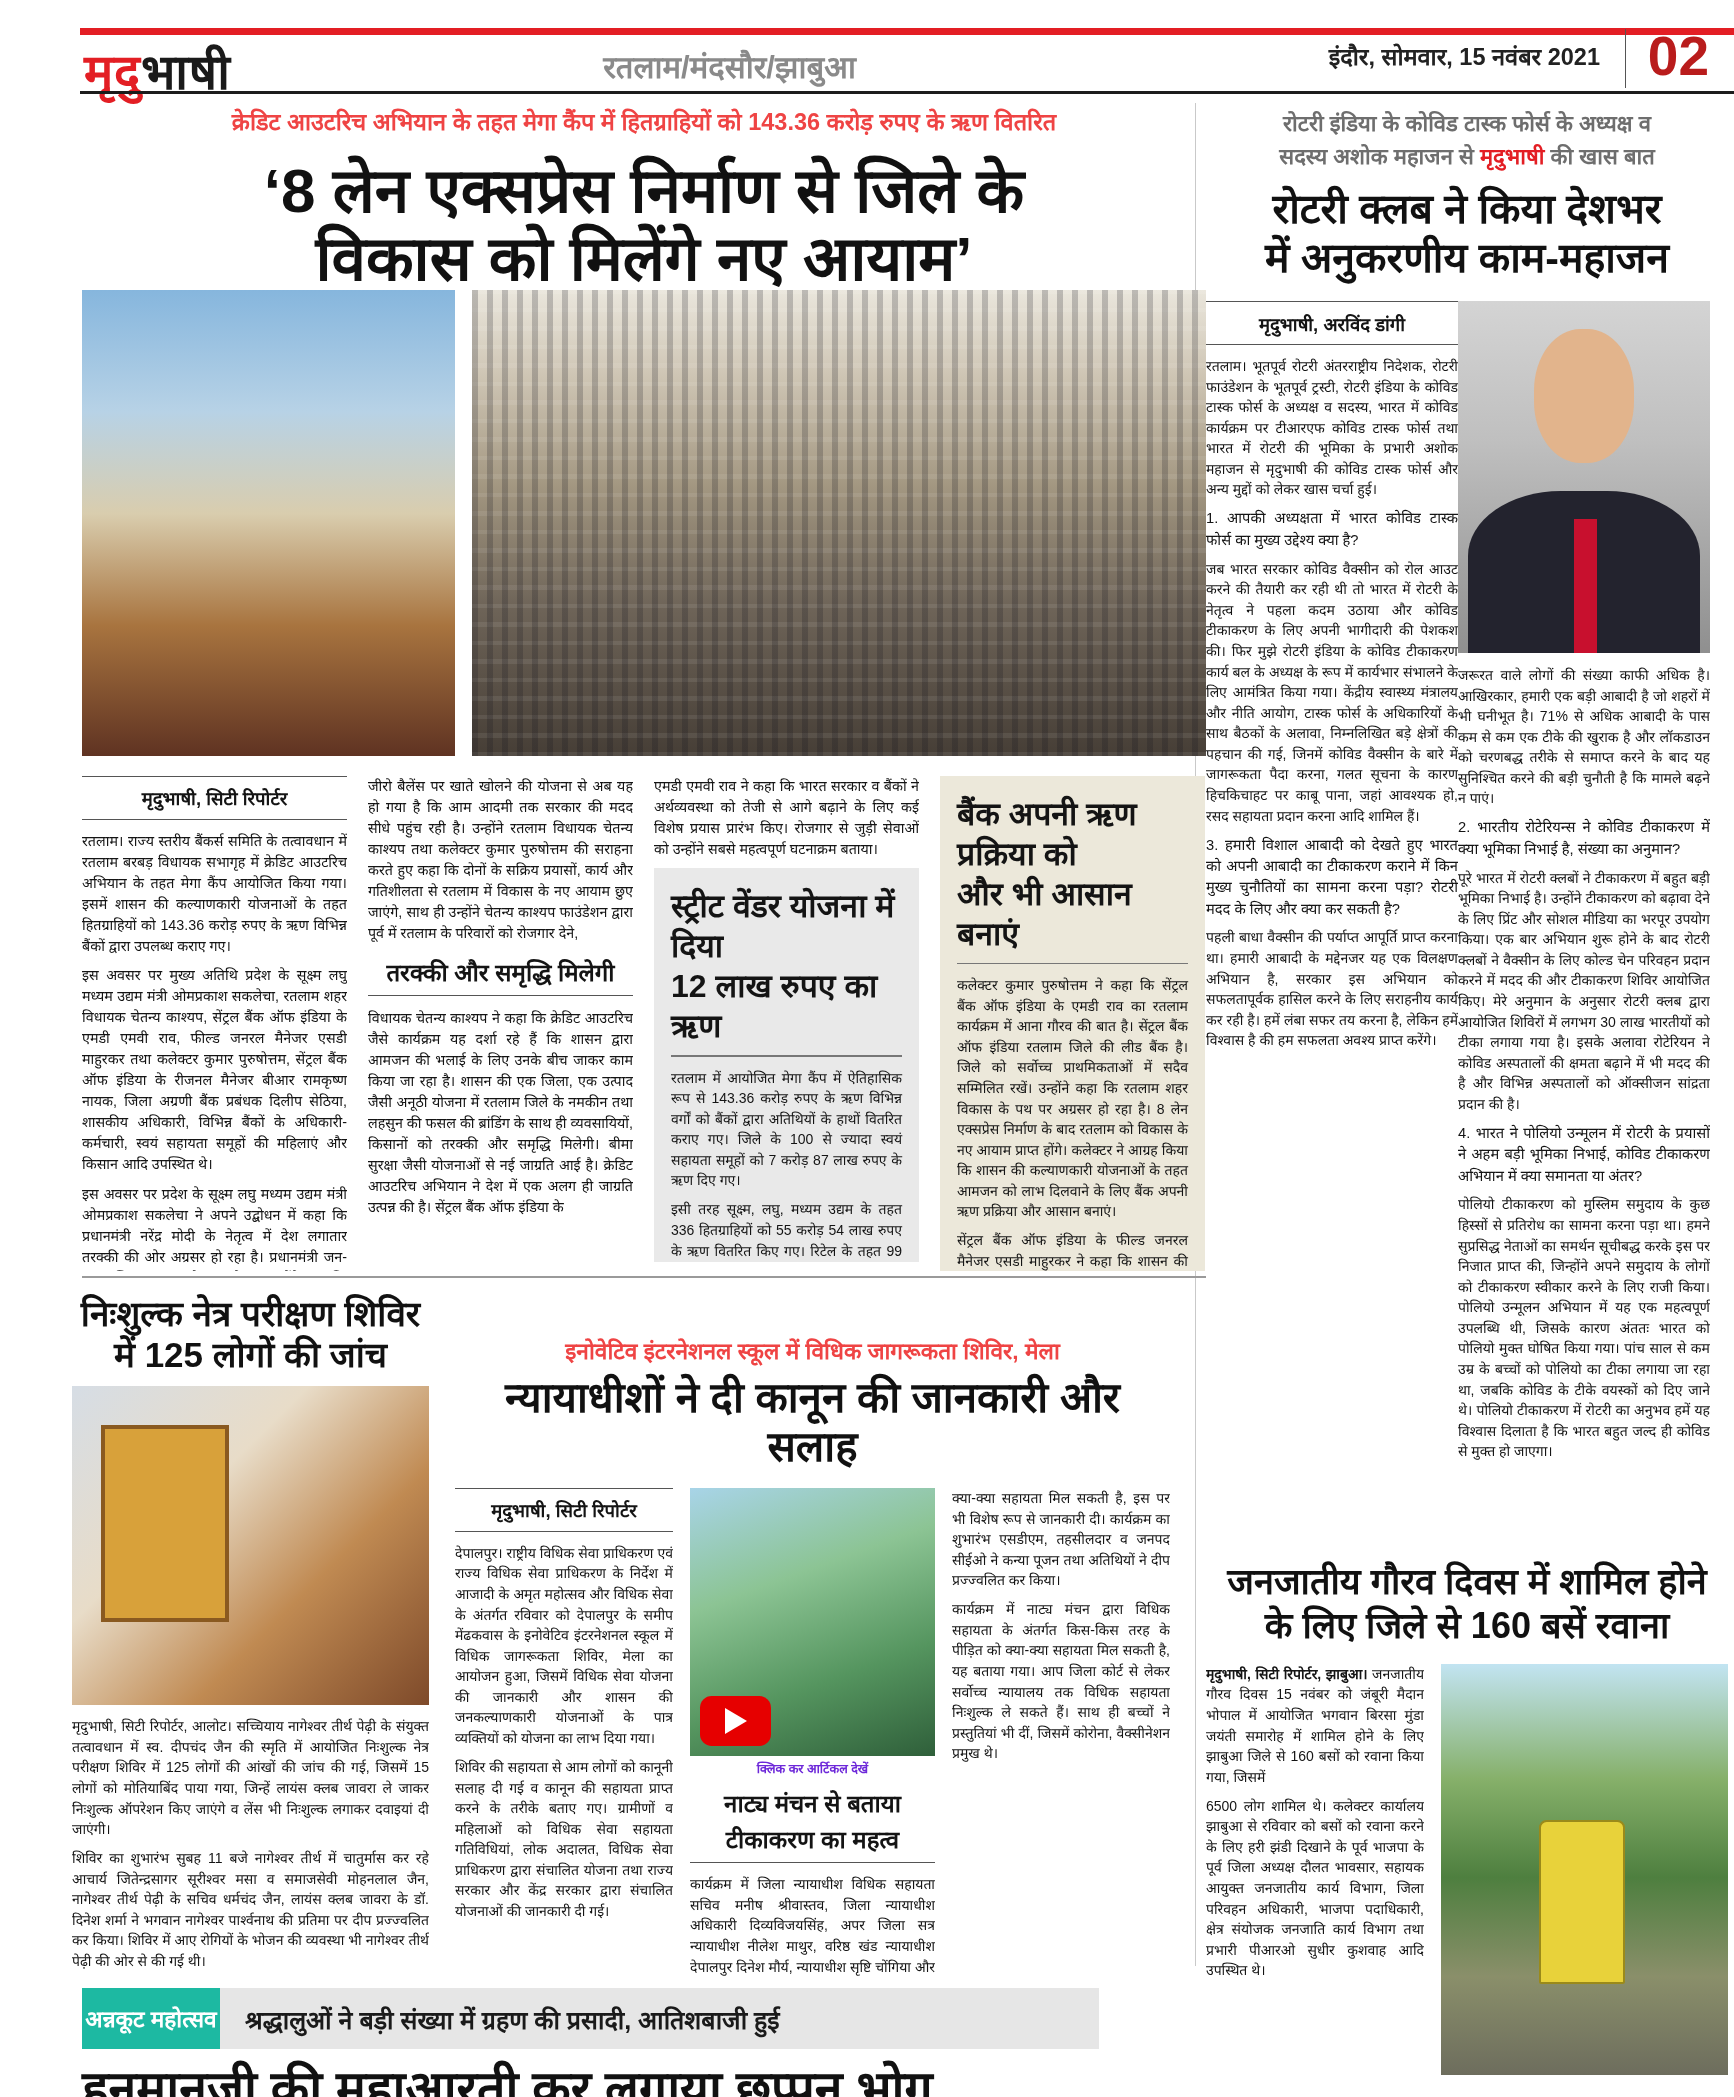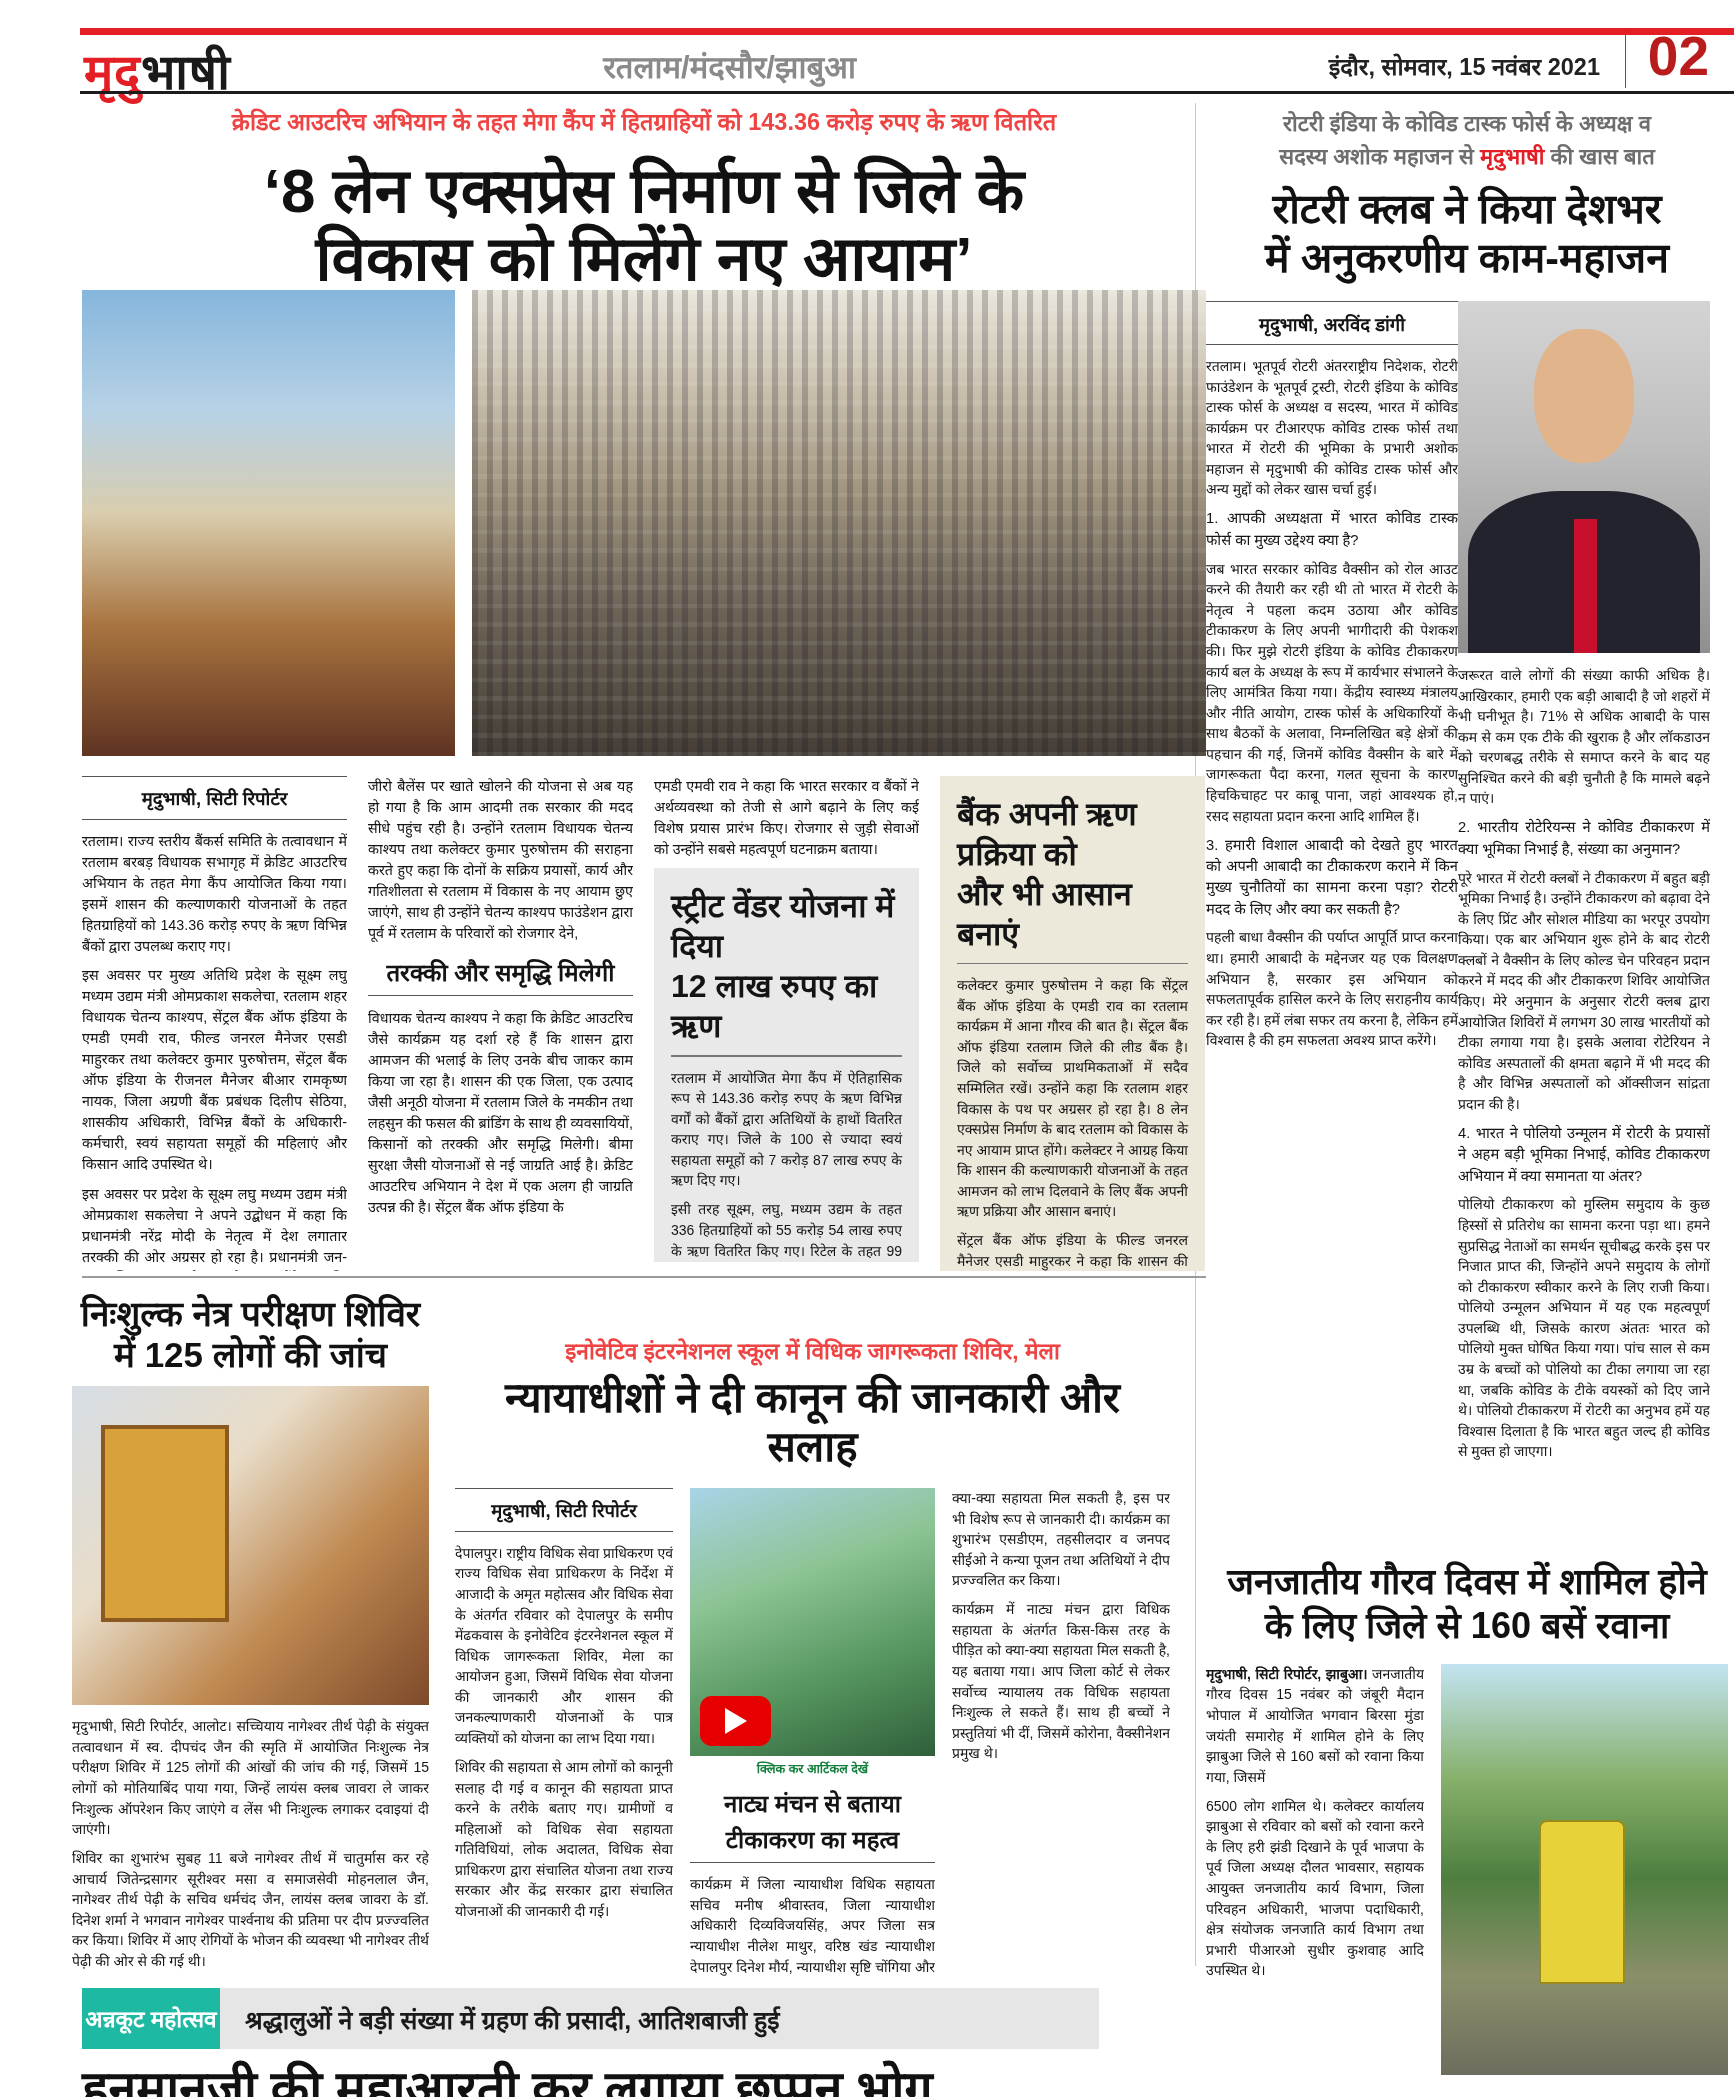--- a/index.html
+++ b/index.html
@@ -45,37 +45,37 @@
   .ph-portrait .suit{position:absolute;bottom:0;left:4%;width:92%;height:46%;background:#23232e;border-radius:40% 40% 0 0}
   .ph-portrait .tie{position:absolute;bottom:0;left:46%;width:9%;height:38%;background:#c8102e}
   .ph-eye{background:linear-gradient(135deg,#d6dde5 0%,#e8dcc8 35%,#c08a52 65%,#7e4a2a 100%)}
   .ph-eye .frame{position:absolute;top:12%;left:8%;width:36%;height:62%;background:#d8a13a;border:4.2px solid #8a5a20}
   .ph-judges{background:linear-gradient(160deg,#a8d4e8 0%,#8cc494 35%,#55955f 68%,#2f5f3a 100%)}
   .ph-bus{background:linear-gradient(180deg,#c2e4f2 0%,#86b06a 28%,#4e7f3f 52%,#8a8f6a 76%,#6d6d5d 100%)}
   .ph-bus .bus{position:absolute;top:38%;left:34%;width:30%;height:40%;background:#e8d23a;border-radius:7.6px 7.6px 2.5px 2.5px;border:2.5px solid #9a8a1a}
   
   .yt{width:71px;height:50px;background:#e60000;border-radius:11.7px;display:flex;align-items:center;justify-content:center}
   .yt .tri{width:0;height:0;border-left:22px solid #fff;border-top:13.4px solid transparent;border-bottom:13.4px solid transparent}
-  .ytcap{font-size:12.6px;font-weight:bold;color:#15803d;margin-top:4.2px;text-align:center}
+  .ytcap{font-size:12.6px;font-weight:bold;color:#6d28d9;margin-top:4.2px;text-align:center}
   
   .tealtag{background:#1db9a2;color:#fff;font-weight:bold;font-size:22.7px;display:flex;align-items:center;justify-content:center}
   .graystrip{background:#e6e6e6;color:#1a1a1a;font-weight:bold;font-size:25px;display:flex;align-items:center;padding-left:25px}
   .vline{position:absolute;background:#c9c9c9;width:1.3px}
 </style>
 </head>
 <body>
 
 <div class="page">
 
   <div class="topbar"></div>
   <div class="abs logo" style="left:84px;top:37px">
     <span class="red">मृदु</span><span class="blk">भाषी</span>
   </div>
   <div class="abs edition" style="left:545px;top:45px;width:369px;text-align:center">रतलाम/मंदसौर/झाबुआ</div>
-  <div class="abs dateline" style="right:134px;top:50px">इंदौर, सोमवार, 15 नवंबर 2021</div>
+  <div class="abs dateline" style="right:134px;top:40px">इंदौर, सोमवार, 15 नवंबर 2021</div>
   <div class="abs" style="right:108px;top:29px;width:1.3px;height:59px;background:#555"></div>
   <div class="abs pgno" style="right:25px;top:24px">02</div>
   <div class="hdrule"></div>
   <div class="vline" style="left:1195px;top:103px;height:1863px"></div>
 
   <div class="abs" style="left:82px;top:99px;width:1124px;height:1177px">
     <div class="kicker" style="margin-top:5.9px">क्रेडिट आउटरिच अभियान के तहत मेगा कैंप में हितग्राहियों को 143.36 करोड़ रुपए के ऋण वितरित</div>
     <div class="hl" style="font-size:62px;line-height:1.1;margin-top:20px">‘8 लेन एक्सप्रेस निर्माण से जिले के</div>
     <div class="hl" style="font-size:62px;line-height:1.1">विकास को मिलेंगे नए आयाम’</div>
     <div style="position:absolute;top:191px;left:0;width:1124px;height:466px;display:flex;gap:17px">

